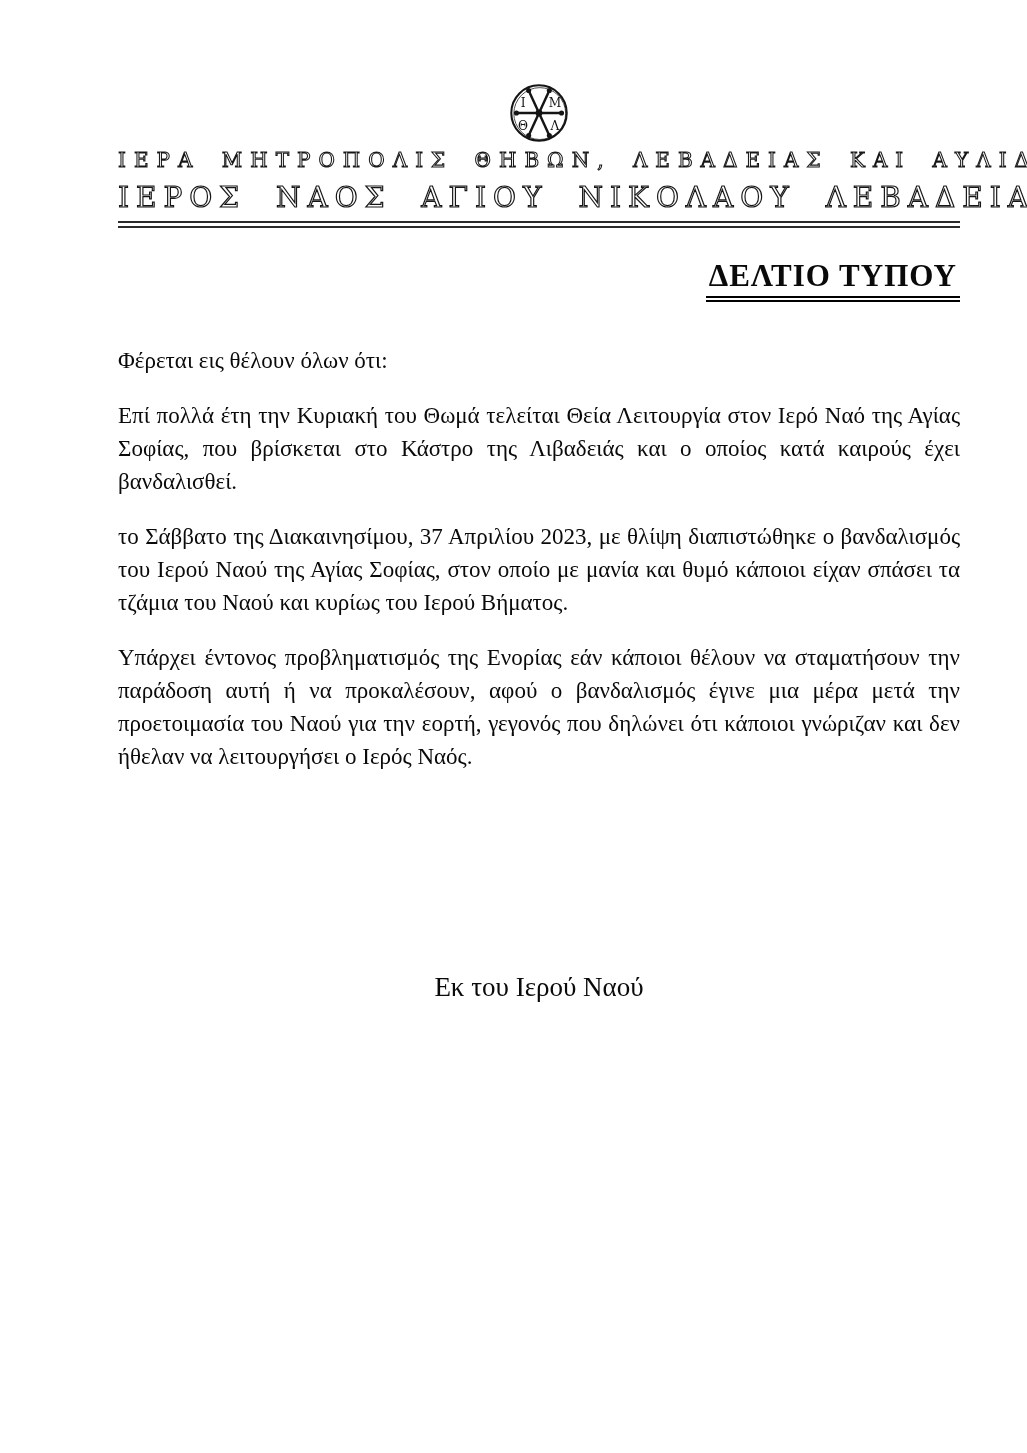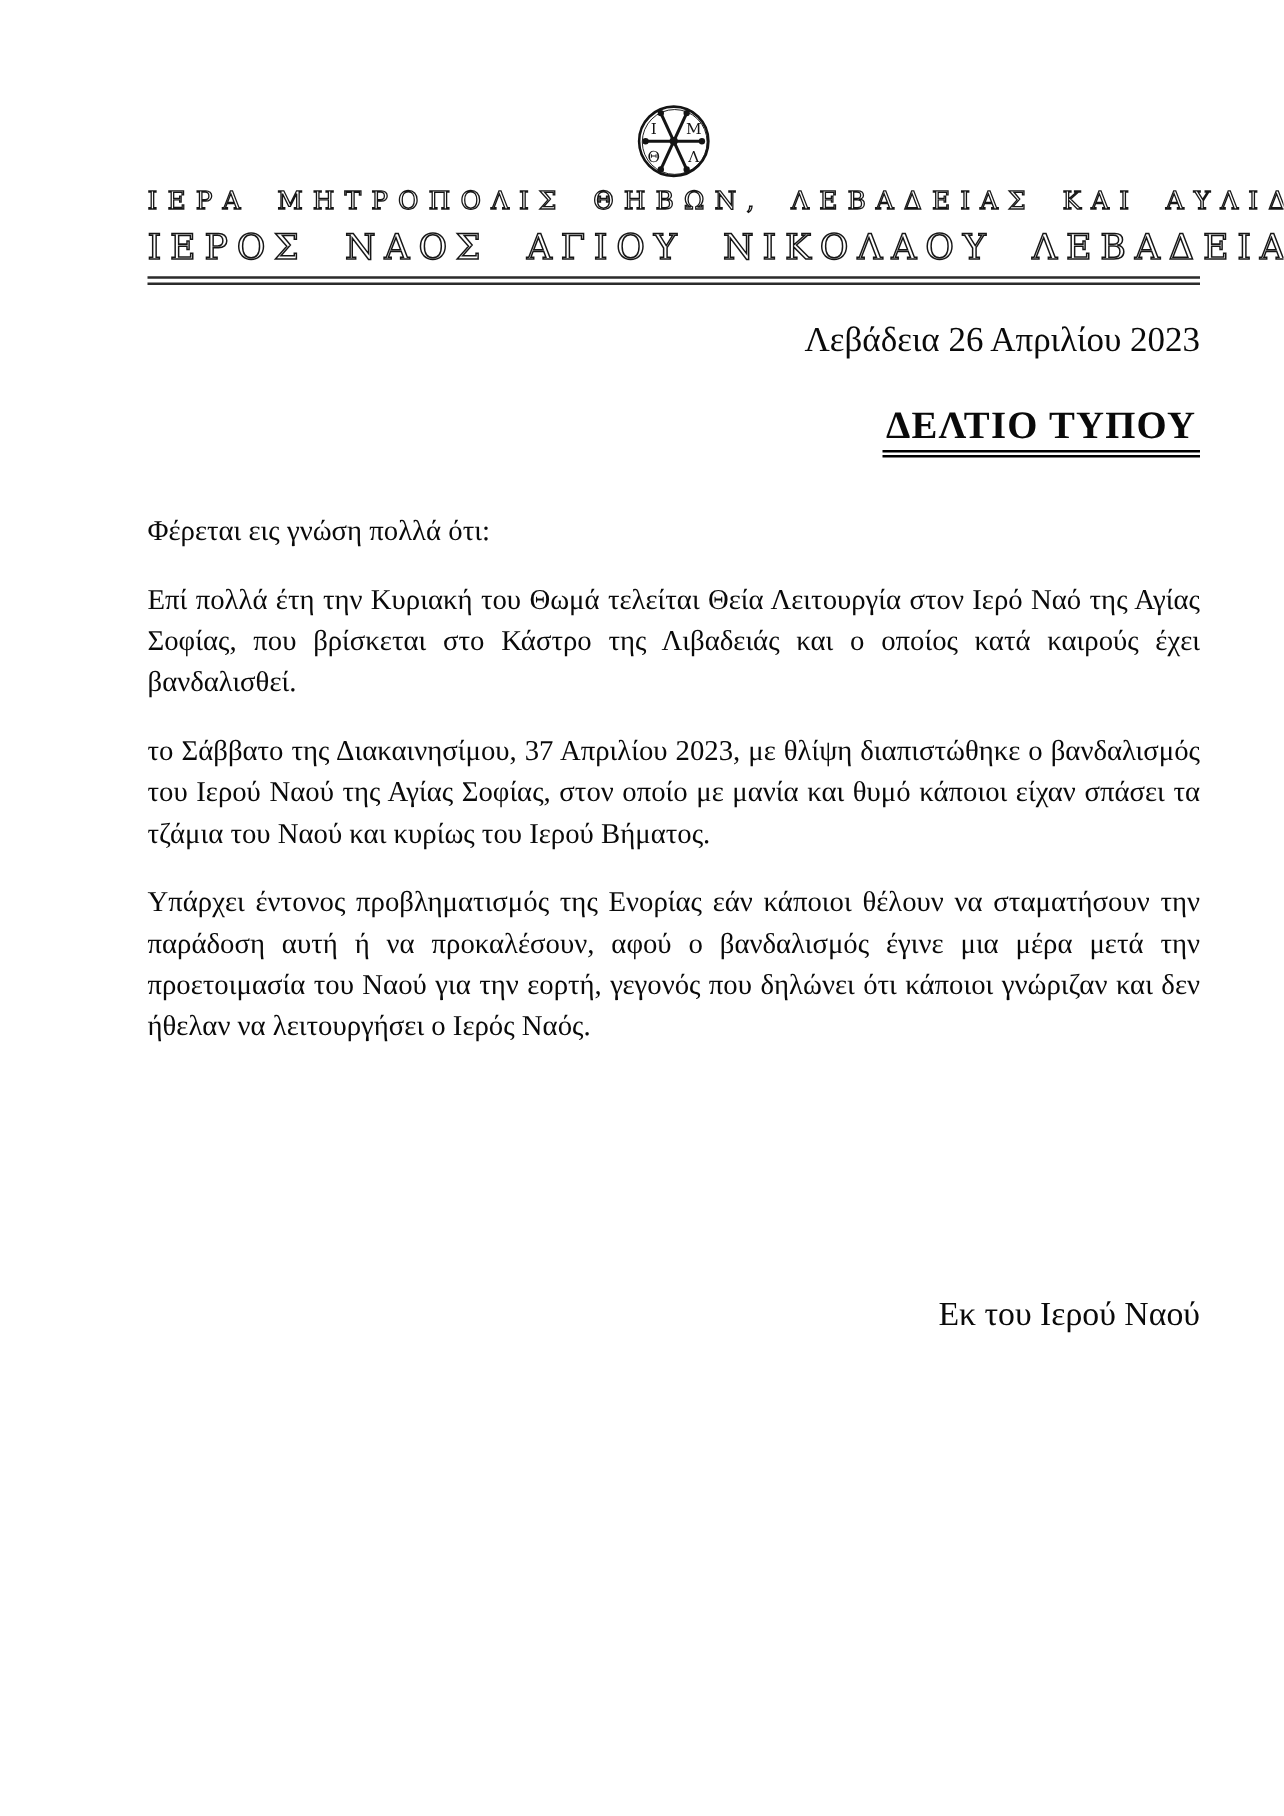--- a/index.html
+++ b/index.html
@@ -87,21 +87,21 @@
     margin: 0 0 22px 0;
     font-size: 23px;
     line-height: 33px;
     text-align: justify;
   }
   .para.intro { text-align: left; }
 
   
   .signoff {
     margin-top: 196px;
-    text-align: right;
+    text-align: center;
     font-size: 27px;
     line-height: 36px;
   }
 </style>
 </head>
 <body>
 
 <div class="page">
   <div class="content">
 
@@ -132,28 +132,27 @@
         <text x="17" y="18" font-size="13" text-anchor="middle" font-family="DejaVu Serif, Liberation Serif, serif" fill="#141414">Λ</text>
       </svg>
 
       <div class="seal-line1 outline-text">ΙΕΡΑ ΜΗΤΡΟΠΟΛΙΣ ΘΗΒΩΝ, ΛΕΒΑΔΕΙΑΣ ΚΑΙ ΑΥΛΙΔΟΣ</div>
 
       <div class="seal-line2 outline-text">ΙΕΡΟΣ ΝΑΟΣ ΑΓΙΟΥ ΝΙΚΟΛΑΟΥ ΛΕΒΑΔΕΙΑΣ</div>
 
       <div class="double-rule"></div>
     </div>
 
-    <div class="dateline">Λεβάδεια 26 Απριλίου 2023</div>
 
     <div class="title-wrap">
       <span class="doc-title">ΔΕΛΤΙΟ ΤΥΠΟΥ</span>
     </div>
 
     <div class="body-text">
-      <p class="para intro">Φέρεται εις γνώση πολλά ότι:</p>
+      <p class="para intro">Φέρεται εις θέλουν όλων ότι:</p>
 
       <p class="para">Επί πολλά έτη την Κυριακή του Θωμά τελείται Θεία Λειτουργία στον Ιερό Ναό της Αγίας Σοφίας, που βρίσκεται στο Κάστρο της Λιβαδειάς και ο οποίος κατά καιρούς έχει βανδαλισθεί.</p>
 
 
       <p class="para">το Σάββατο της Διακαινησίμου, 37 Απριλίου 2023, με θλίψη διαπιστώθηκε ο βανδαλισμός του Ιερού Ναού της Αγίας Σοφίας, στον οποίο με μανία και θυμό κάποιοι είχαν σπάσει τα τζάμια του Ναού και κυρίως του Ιερού Βήματος.</p>
 
       <p class="para">Υπάρχει έντονος προβληματισμός της Ενορίας εάν κάποιοι θέλουν να σταματήσουν την παράδοση αυτή ή να προκαλέσουν, αφού ο βανδαλισμός έγινε μια μέρα μετά την προετοιμασία του Ναού για την εορτή, γεγονός που δηλώνει ότι κάποιοι γνώριζαν και δεν ήθελαν να λειτουργήσει ο Ιερός Ναός.</p>
     </div>
 
     <div class="signoff">Εκ του Ιερού Ναού</div>

